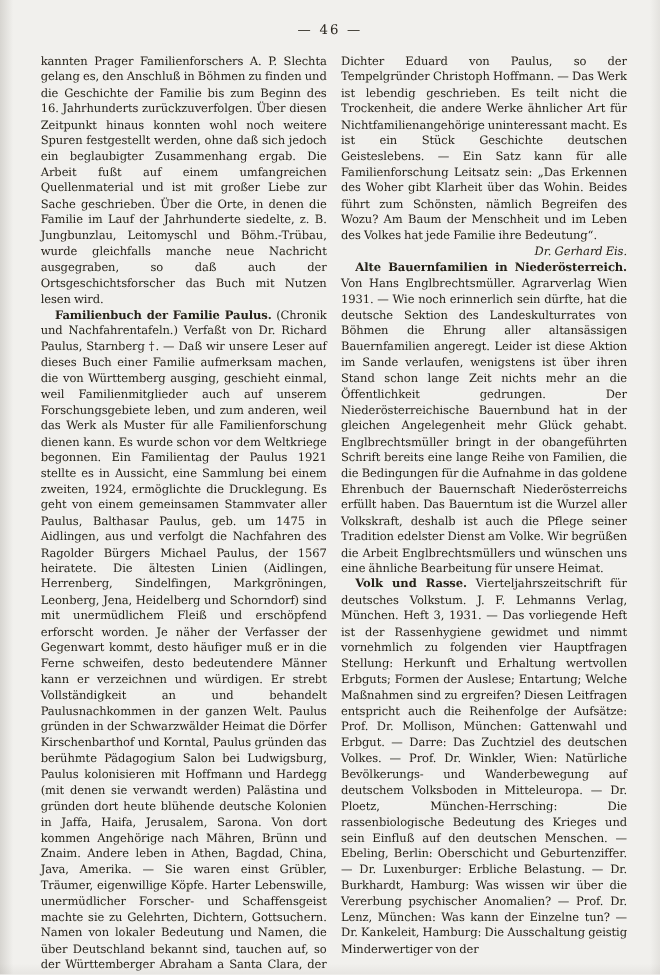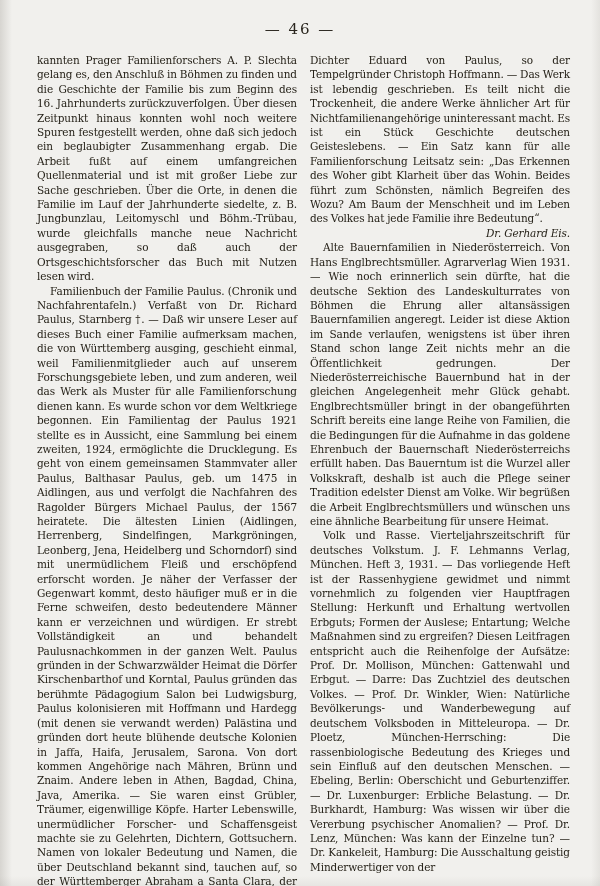--- a/index.html
+++ b/index.html
@@ -21,21 +21,21 @@
     box-sizing: border-box;
     background:
       linear-gradient(90deg, rgba(110,104,94,0.20) 0px, rgba(241,240,237,0) 12px),
       linear-gradient(270deg, rgba(110,104,94,0.10) 0px, rgba(241,240,237,0) 9px),
       linear-gradient(0deg, rgba(110,104,94,0.08) 0px, rgba(241,240,237,0) 10px),
       #f1f0ed;
   }
   .page-number {
     text-align: center;
     padding-top: 20px;
-    font-size: 15px;
+    font-size: 12px;
     letter-spacing: 2px;
     color: #2a261e;
   }
   .columns {
     display: flex;
     gap: 13px;
     padding: 15px 30px 0 37px;
     box-sizing: border-box;
   }
   .col {
@@ -49,21 +49,21 @@
   }
   .col p {
     margin: 0;
     text-indent: 13px;
     clear: both;
   }
   .col p.noindent {
     text-indent: 0;
   }
   .lead {
-    font-weight: 400;
+    font-weight: 700;
     margin-top: 20px;
   }
   .sig {
     float: right;
     font-weight: 400;
     font-style: italic;
   }
 </style>
 </head>
 <body>

